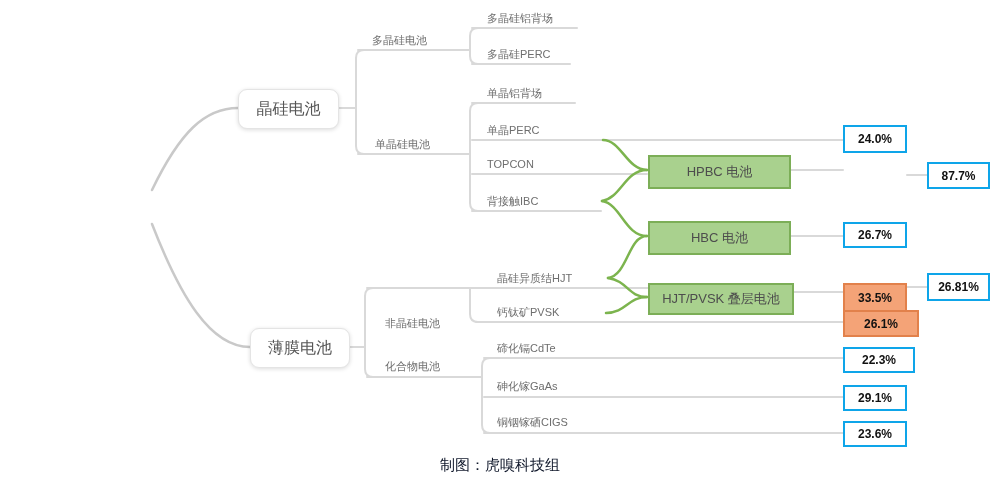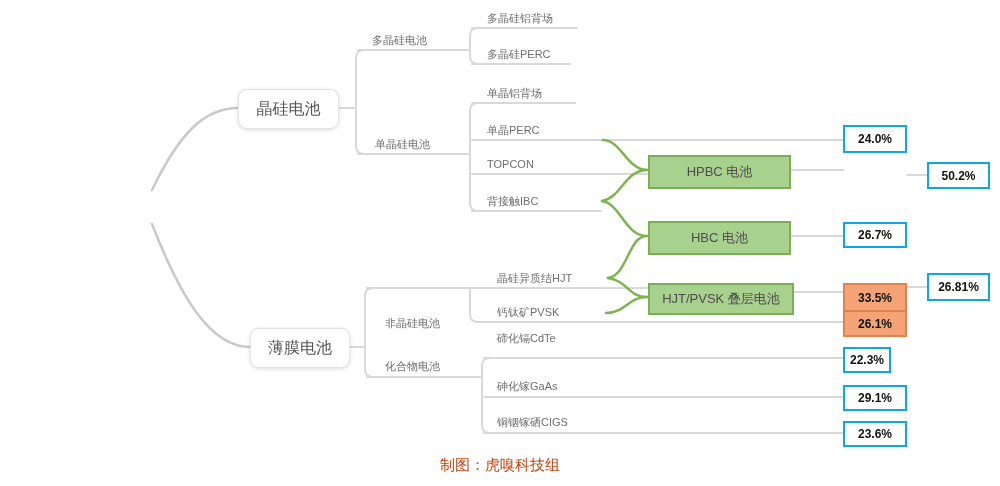--- a/index.html
+++ b/index.html
@@ -13,21 +13,21 @@
   .root{position:absolute;display:flex;align-items:center;justify-content:center;
         background:#5cc18c;border-radius:9px;color:#fff;font-size:21px;font-weight:bold;
         letter-spacing:1px;white-space:nowrap;}
   .sum{position:absolute;display:flex;align-items:center;justify-content:center;
        background:#a9d18e;border:2px solid #7cae57;color:#4d4d4d;font-size:13px;white-space:nowrap;}
   .eff{position:absolute;display:flex;align-items:center;justify-content:center;
        background:#fff;border:2px solid #0ea5e9;color:#111;font-size:12px;font-weight:bold;
        white-space:nowrap;box-sizing:border-box;}
   .eff.orange{background:#f4a377;border-color:#e2814b;}
   .caption{position:absolute;left:0;right:0;top:456px;text-align:center;
-           font-family:"Liberation Serif","DejaVu Serif",serif;font-size:15px;color:#c2410c;}
+           font-family:"Liberation Serif","DejaVu Serif",serif;font-size:15px;color:#0f172a;}
 </style>
 </head>
 <body>
 
 <div class="stage">
 
   <svg width="1000" height="486" viewBox="0 0 1000 486">
     <g fill="none" stroke="#c9c9c9" stroke-width="2.5" stroke-linecap="round">
       <path d="M152,190 C180,132 205,108 238,108"></path>
       <path d="M152,224 C180,296 210,347 250,347"></path>
@@ -80,33 +80,33 @@
   <div class="lbl" style="left:385px;top:358px;">化合物电池</div>
 
   <div class="lbl" style="left:487px;top:10px;">多晶硅铝背场</div>
   <div class="lbl" style="left:487px;top:46px;">多晶硅PERC</div>
   <div class="lbl" style="left:487px;top:85px;">单晶铝背场</div>
   <div class="lbl" style="left:487px;top:122px;">单晶PERC</div>
   <div class="lbl" style="left:487px;top:156px;">TOPCON</div>
   <div class="lbl" style="left:487px;top:193px;">背接触IBC</div>
   <div class="lbl" style="left:497px;top:270px;">晶硅异质结HJT</div>
   <div class="lbl" style="left:497px;top:304px;">钙钛矿PVSK</div>
-  <div class="lbl" style="left:497px;top:330px;">碲化镉CdTe</div>
+  <div class="lbl" style="left:497px;top:340px;">碲化镉CdTe</div>
   <div class="lbl" style="left:497px;top:378px;">砷化镓GaAs</div>
   <div class="lbl" style="left:497px;top:414px;">铜铟镓硒CIGS</div>
 
   <div class="sum" style="left:648px;top:155px;width:139px;height:30px;">HPBC 电池</div>
   <div class="sum" style="left:648px;top:283px;width:142px;height:28px;">HJT/PVSK 叠层电池</div>
   <div class="sum" style="left:648px;top:221px;width:139px;height:30px;">HBC 电池</div>
 
   <div class="eff" style="left:843px;top:125px;width:64px;height:28px;">24.0%</div>
-  <div class="eff" style="left:927px;top:162px;width:63px;height:27px;">50.2%</div>
+  <div class="eff" style="left:927px;top:162px;width:63px;height:27px;">87.7%</div>
   <div class="eff" style="left:843px;top:222px;width:64px;height:26px;">26.7%</div>
   <div class="eff orange" style="left:843px;top:283px;width:64px;height:29px;">33.5%</div>
-  <div class="eff orange" style="left:843px;top:310px;width:64px;height:27px;">26.1%</div>
+  <div class="eff orange" style="left:843px;top:310px;width:76px;height:27px;">26.1%</div>
   <div class="eff" style="left:927px;top:273px;width:63px;height:28px;">26.81%</div>
-  <div class="eff" style="left:843px;top:347px;width:48px;height:26px;">22.3%</div>
+  <div class="eff" style="left:843px;top:347px;width:72px;height:26px;">22.3%</div>
   <div class="eff" style="left:843px;top:385px;width:64px;height:26px;">29.1%</div>
   <div class="eff" style="left:843px;top:421px;width:64px;height:26px;">23.6%</div>
 
   <div class="caption">制图：虎嗅科技组</div>
 
 </div>
 
 </body></html>

